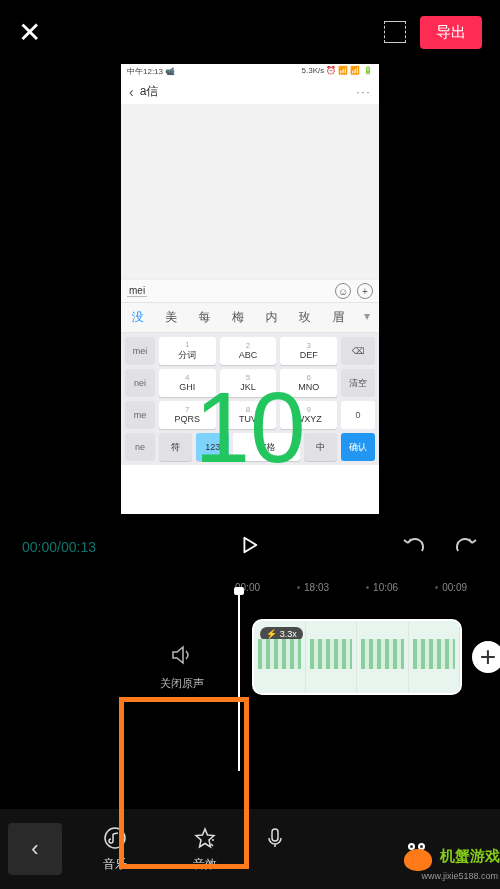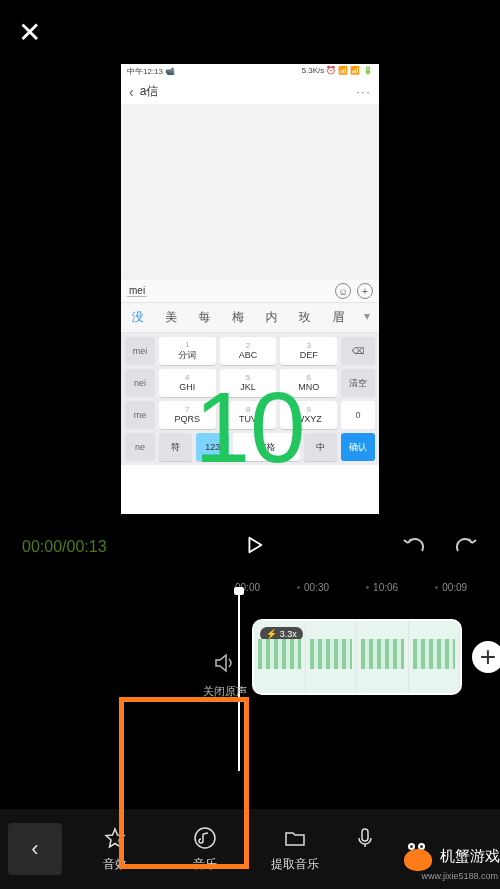--- a/index.html
+++ b/index.html
@@ -174,21 +174,21 @@
   z-index: 10;
   pointer-events: none;
 }
 
 .controls {
   display: flex;
   align-items: center;
   justify-content: space-between;
   padding: 14px 22px;
 }
-.time-text { font-size: 16px; color: #4d7c0f; }
+.time-text { font-size: 14px; color: #0f766e; }
 .play-btn svg { width: 22px; height: 22px; }
 .controls-right { display: flex; gap: 28px; }
 .controls-right svg { width: 24px; height: 20px; stroke: #ccc; fill: none; stroke-width: 2; }
 
 .timeline-ruler {
   display: flex;
   gap: 0;
   padding: 8px 0 8px 235px;
   font-size: 10px;
   color: #888;
@@ -217,24 +217,23 @@
   left: -4px;
   width: 10px;
   height: 8px;
   background: #fff;
   border-radius: 2px;
 }
 
 .mute-block {
   position: absolute;
   left: 160px;
-  top: 52px;
+  top: 44px;
   text-align: center;
   color: #bbb;
-  margin-left: 43px;
 }
 .mute-block .icon { font-size: 20px; }
 .mute-block .label { font-size: 11px; margin-top: 6px; }
 
 .clip {
   position: absolute;
   left: 252px;
   top: 18px;
   width: 210px;
   height: 76px;
@@ -341,28 +340,32 @@
   align-items: center;
   gap: 2px;
   z-index: 30;
 }
 .wm-crab { width: 40px; height: 30px; position: relative; }
 .wm-crab .body { width: 28px; height: 22px; background: #ff7b1a; border-radius: 50% 50% 45% 45%; position: absolute; bottom: 0; left: 6px; }
 .wm-crab .eye { width: 7px; height: 7px; background: #fff; border-radius: 50%; position: absolute; top: 2px; }
 .wm-crab .eye.l { left: 10px; }
 .wm-crab .eye.r { left: 20px; }
 .wm-crab .eye::after { content: ""; width: 3px; height: 3px; background: #333; border-radius: 50%; position: absolute; top: 2px; left: 2px; }
-.wm-text { color: #ffffff; font-size: 15px; font-weight: 400; }
+.wm-text { color: #84cc16; font-size: 15px; font-weight: 700; }
 .wm-sub { font-size: 9px; color: #999; position: absolute; bottom: -10px; right: 2px; }
 </style>
 </head>
 <body>
 
 <div class="top-bar">
   <div class="close-btn">✕</div>
+  <div class="top-right">
+    <div class="aspect-icon"></div>
+    <div class="export-btn">导出</div>
+  </div>
 </div>
 
 <div class="preview-area">
   <div class="phone-screen">
     <div class="phone-status">
       <span>中午12:13  📹</span>
       <span>5.3K/s ⏰ 📶 📶 🔋</span>
     </div>
     <div class="phone-header">
       <span class="back">‹</span>
@@ -475,21 +478,21 @@
       <svg viewBox="0 0 24 20">
           <path d="M4 16 A8 8 0 1 1 18 8 M18 8 L22 5 M18 8 L15 4"></path>
         </svg>
     </div>
   </div>
 </div>
 
 <div class="timeline-ruler">
   <span>00:00</span>
   <span class="dot">•</span>
-  <span>00:30</span>
+  <span>18:03</span>
   <span class="dot">•</span>
   <span>10:06</span>
   <span class="dot">•</span>
   <span>00:09</span>
 </div>
 
 <div class="timeline-area">
   <div class="playhead"></div>
   <div class="mute-block">
     <div class="icon">
@@ -509,46 +512,38 @@
     </div>
   </div>
   <div class="add-clip">+</div>
 </div>
 
 <div class="highlight-box"></div>
 
 <div class="bottom-toolbar">
   <div class="toolbar-back">‹</div>
   <div class="toolbar-items">
+    <div class="toolbar-item">
+      <div class="ticon">
+        <svg width="24" height="24" viewBox="0 0 24 24">
+            <circle cx="12" cy="12" r="10" fill="none" stroke="#ddd" stroke-width="1.5"></circle>
+            <path d="M10 8 L10 15 A2 2 0 1 1 8 13 M10 8 L15 7" fill="none" stroke="#ddd" stroke-width="1.5"></path>
+          </svg>
+      </div>
+      <div class="tlabel">音乐</div>
+    </div>
     <div class="toolbar-item">
       <div class="ticon">
         <svg width="24" height="24" viewBox="0 0 24 24">
             <path d="M12 3 L14.5 9 L21 9.5 L16 14 L17.5 21 L12 17.5 L6.5 21 L8 14 L3 9.5 L9.5 9 Z" fill="none" stroke="#ddd" stroke-width="1.5"></path>
             <path d="M19 14 L21 14 M18 18 L20 20" stroke="#ddd" stroke-width="1.5"></path>
           </svg>
       </div>
       <div class="tlabel">音效</div>
     </div>
-    <div class="toolbar-item">
-      <div class="ticon">
-        <svg width="24" height="24" viewBox="0 0 24 24">
-            <circle cx="12" cy="12" r="10" fill="none" stroke="#ddd" stroke-width="1.5"></circle>
-            <path d="M10 8 L10 15 A2 2 0 1 1 8 13 M10 8 L15 7" fill="none" stroke="#ddd" stroke-width="1.5"></path>
-          </svg>
-      </div>
-      <div class="tlabel">音乐</div>
-    </div>
-    <div class="toolbar-item">
-      <div class="ticon">
-        <svg width="24" height="24" viewBox="0 0 24 24">
-            <path d="M3 7 L3 19 L21 19 L21 9 L12 9 L10 7 Z" fill="none" stroke="#ddd" stroke-width="1.5"></path>
-          </svg>
-      </div>
-      <div class="tlabel">提取音乐</div>
-    </div>
     <div class="toolbar-item" style="flex:0 0 50px">
       <div class="ticon">
         <svg width="24" height="24" viewBox="0 0 24 24">
             <rect x="9" y="3" width="6" height="12" rx="3" fill="none" stroke="#ddd" stroke-width="1.5"></rect>
             <path d="M6 12 A6 6 0 0 0 18 12 M12 18 L12 21" fill="none" stroke="#ddd" stroke-width="1.5"></path>
           </svg>
       </div>
     </div>
   </div>
 </div>

